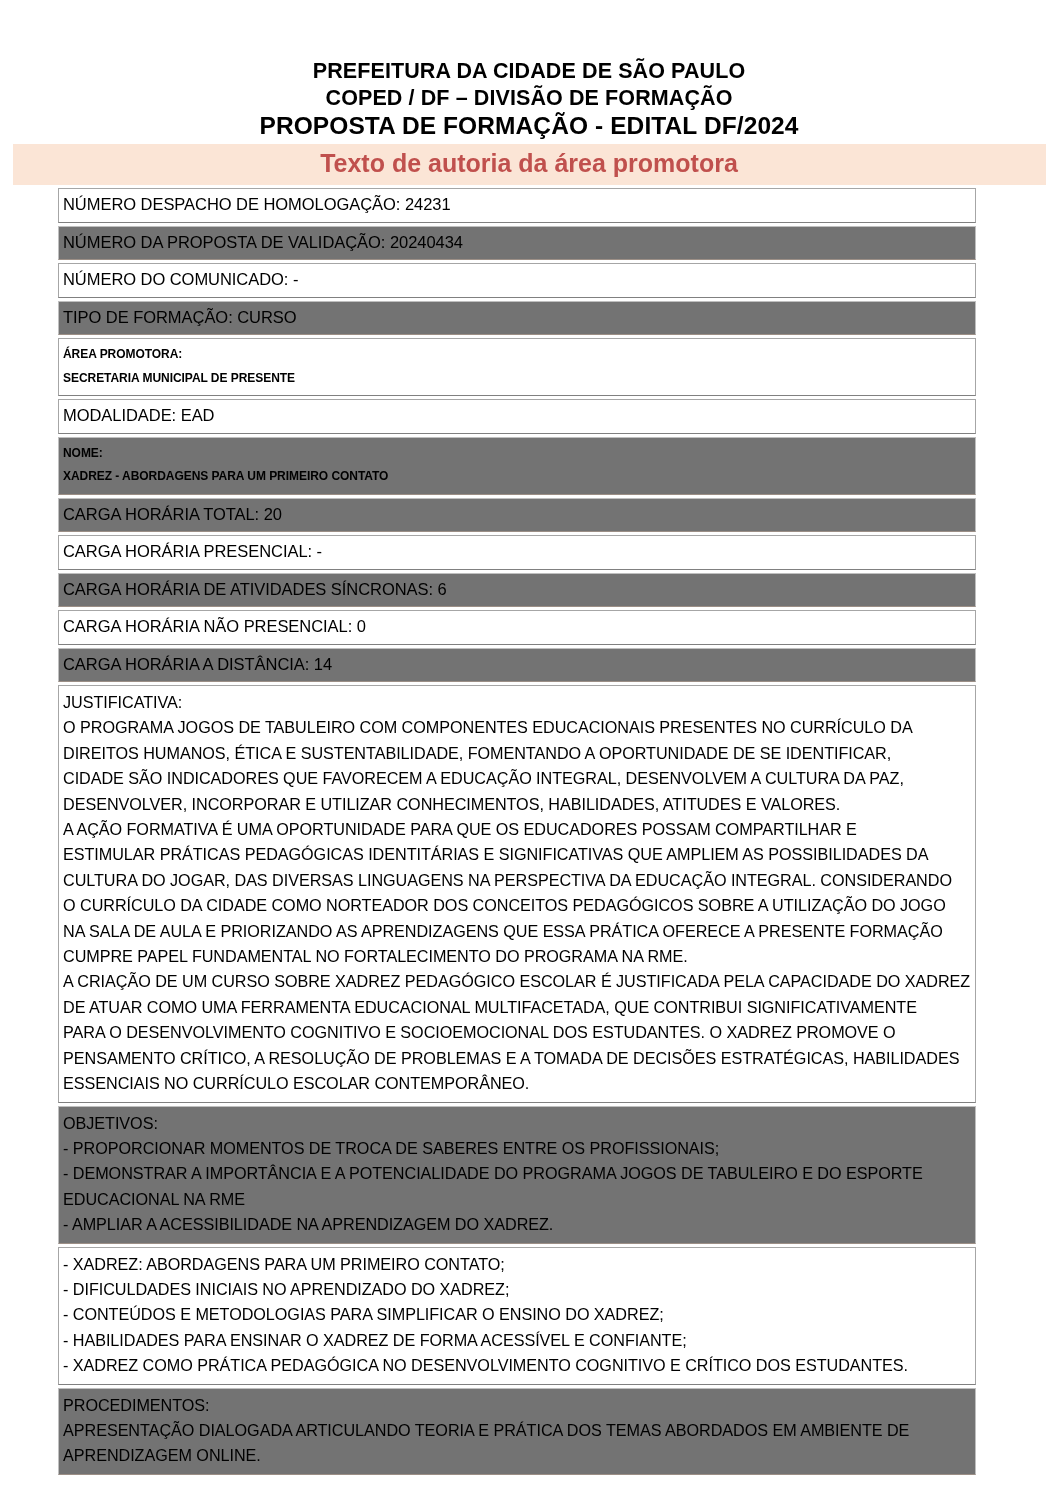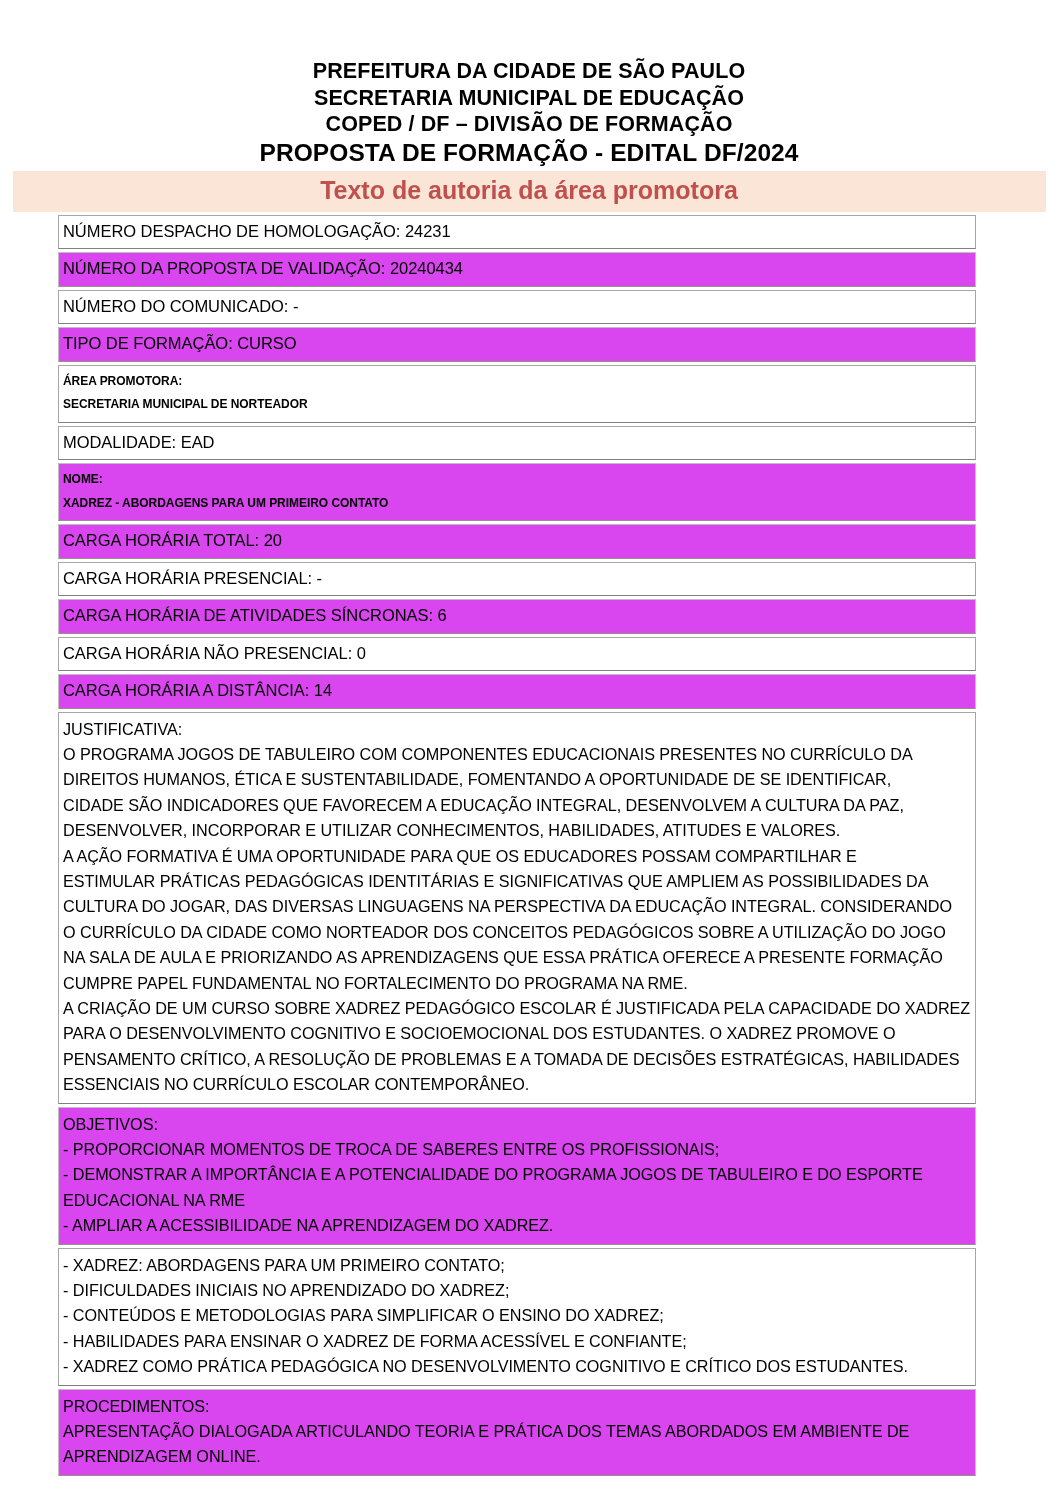--- a/index.html
+++ b/index.html
@@ -61,21 +61,21 @@
   }
   .row {
     box-sizing: border-box;
     border: 1px solid #a6a6a6;
     border-bottom: 1px solid #808080;
     background: #ffffff;
     padding: 4px 4px 5px 4px;
     margin-bottom: 3px;
   }
   .row.shaded {
-    background: #d946ef;
+    background: #737373;
     border-color: #bfbfbf;
     border-bottom-color: #9c8f86;
   }
   .row .line {
     font-size: 16.5px;
     line-height: 23.5px;
     white-space: nowrap;
     letter-spacing: -0.05px;
   }
   .row.bold .line {
@@ -88,21 +88,20 @@
     line-height: 25.4px;
   }
 </style>
 </head>
 <body>
 
 <div class="page">
 
   <div class="doc-header">
     <div class="hline">PREFEITURA DA CIDADE DE SÃO PAULO</div>
-    <div class="hline">SECRETARIA MUNICIPAL DE EDUCAÇÃO</div>
     <div class="hline">COPED / DF – DIVISÃO DE FORMAÇÃO</div>
     <div class="hline big">PROPOSTA DE FORMAÇÃO - EDITAL DF/2024</div>
   </div>
 
   <div class="banner">
     <div class="banner-text">Texto de autoria da área promotora</div>
   </div>
 
   <div class="tbl">
 
@@ -117,21 +116,21 @@
     <div class="row">
       <div class="line">NÚMERO DO COMUNICADO:  -</div>
     </div>
 
     <div class="row shaded">
       <div class="line">TIPO DE FORMAÇÃO: CURSO</div>
     </div>
 
     <div class="row bold">
       <div class="line">ÁREA PROMOTORA:</div>
-      <div class="line">SECRETARIA MUNICIPAL DE NORTEADOR</div>
+      <div class="line">SECRETARIA MUNICIPAL DE PRESENTE</div>
     </div>
 
     <div class="row">
       <div class="line">MODALIDADE: EAD</div>
     </div>
 
     <div class="row shaded bold">
       <div class="line">NOME:</div>
       <div class="line">XADREZ - ABORDAGENS PARA UM PRIMEIRO CONTATO</div>
     </div>
@@ -162,20 +161,21 @@
       <div class="line">DIREITOS HUMANOS, ÉTICA E SUSTENTABILIDADE, FOMENTANDO A OPORTUNIDADE DE SE IDENTIFICAR,</div>
       <div class="line">CIDADE SÃO INDICADORES QUE FAVORECEM A EDUCAÇÃO INTEGRAL, DESENVOLVEM A CULTURA DA PAZ,</div>
       <div class="line">DESENVOLVER, INCORPORAR E UTILIZAR CONHECIMENTOS, HABILIDADES, ATITUDES E VALORES.</div>
       <div class="line">A AÇÃO FORMATIVA É UMA OPORTUNIDADE PARA QUE OS EDUCADORES POSSAM COMPARTILHAR E</div>
       <div class="line">ESTIMULAR PRÁTICAS PEDAGÓGICAS IDENTITÁRIAS E SIGNIFICATIVAS QUE AMPLIEM AS POSSIBILIDADES DA</div>
       <div class="line">CULTURA DO JOGAR, DAS DIVERSAS LINGUAGENS NA PERSPECTIVA DA EDUCAÇÃO INTEGRAL. CONSIDERANDO</div>
       <div class="line">O CURRÍCULO DA CIDADE COMO NORTEADOR DOS CONCEITOS PEDAGÓGICOS SOBRE A UTILIZAÇÃO DO JOGO</div>
       <div class="line">NA SALA DE AULA E PRIORIZANDO AS APRENDIZAGENS QUE ESSA PRÁTICA OFERECE A PRESENTE FORMAÇÃO</div>
       <div class="line">CUMPRE PAPEL FUNDAMENTAL NO FORTALECIMENTO DO PROGRAMA NA RME.</div>
       <div class="line">A CRIAÇÃO DE UM CURSO SOBRE XADREZ PEDAGÓGICO ESCOLAR É JUSTIFICADA PELA CAPACIDADE DO XADREZ</div>
+      <div class="line">DE ATUAR COMO UMA FERRAMENTA EDUCACIONAL MULTIFACETADA, QUE CONTRIBUI SIGNIFICATIVAMENTE</div>
       <div class="line">PARA O DESENVOLVIMENTO COGNITIVO E SOCIOEMOCIONAL DOS ESTUDANTES. O XADREZ PROMOVE O</div>
       <div class="line">PENSAMENTO CRÍTICO, A RESOLUÇÃO DE PROBLEMAS E A TOMADA DE DECISÕES ESTRATÉGICAS, HABILIDADES</div>
       <div class="line">ESSENCIAIS NO CURRÍCULO ESCOLAR CONTEMPORÂNEO.</div>
     </div>
 
     <div class="row shaded block">
       <div class="line">OBJETIVOS:</div>
       <div class="line">- PROPORCIONAR MOMENTOS DE TROCA DE SABERES ENTRE OS PROFISSIONAIS;</div>
       <div class="line">- DEMONSTRAR A IMPORTÂNCIA E A POTENCIALIDADE DO PROGRAMA JOGOS DE TABULEIRO E DO ESPORTE</div>
       <div class="line">EDUCACIONAL NA RME</div>

